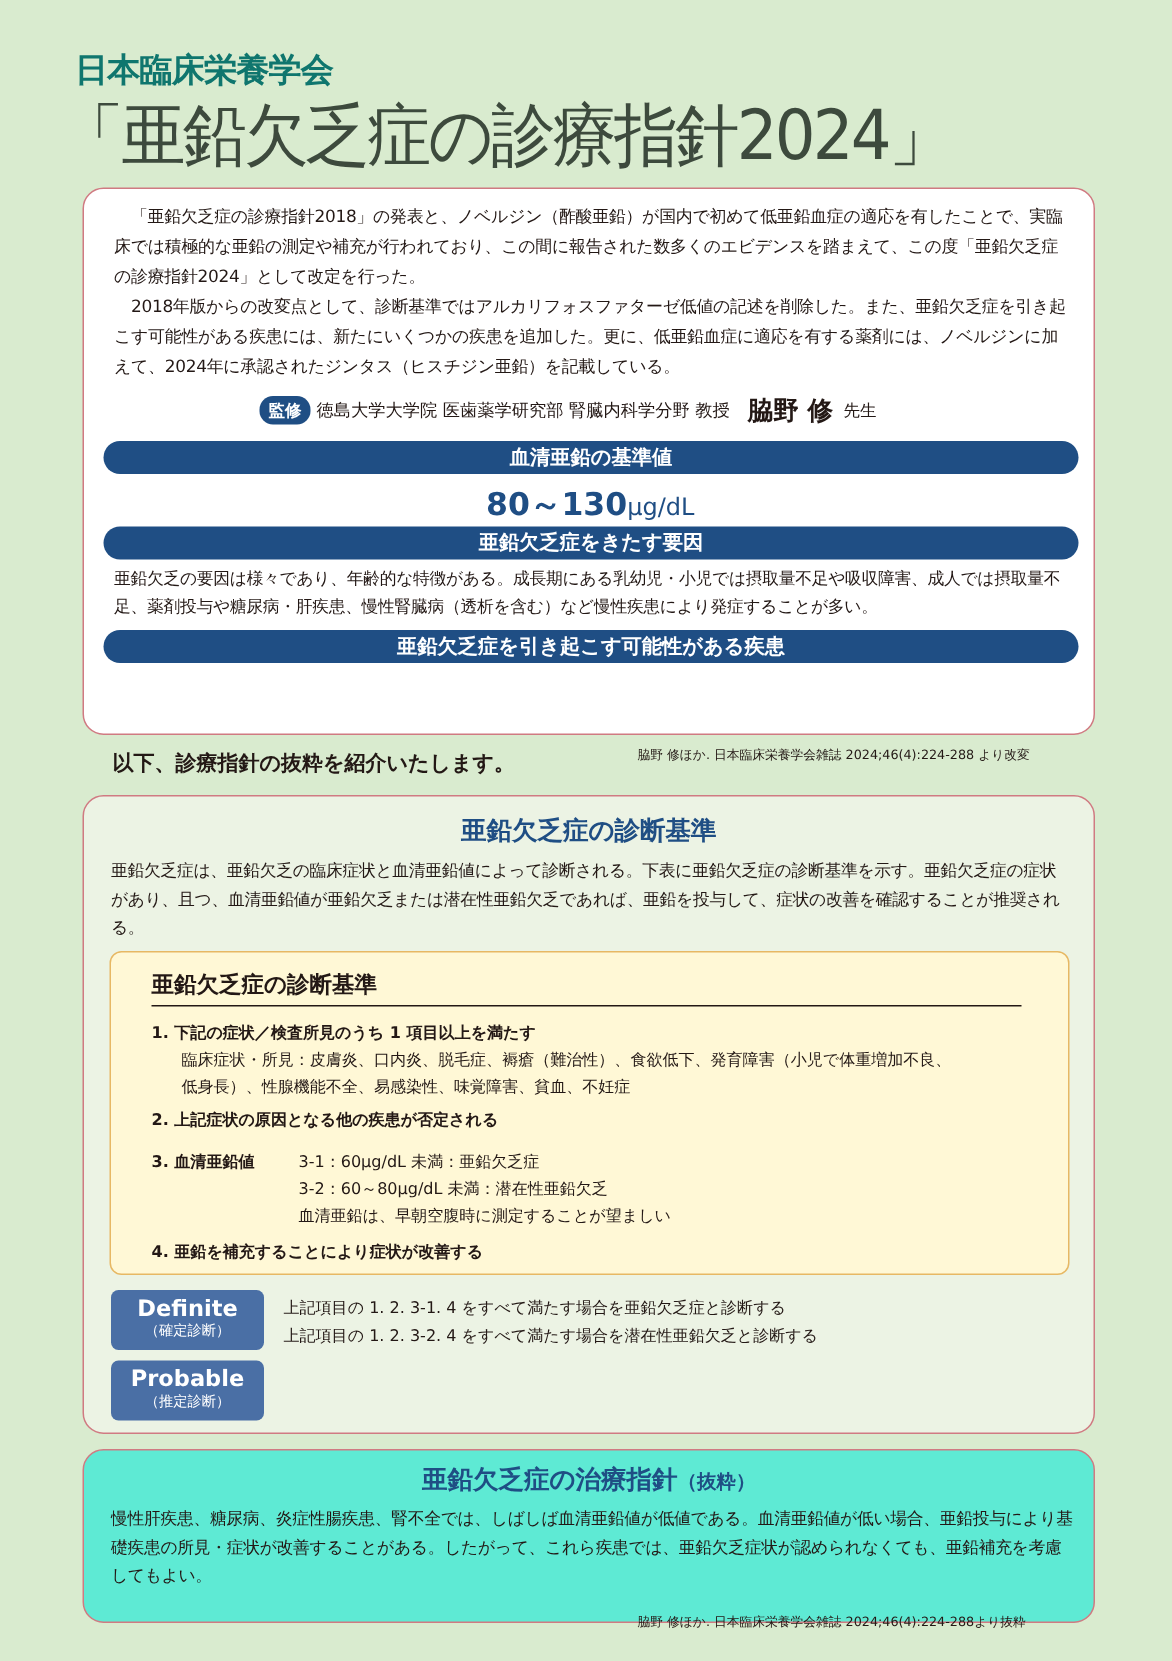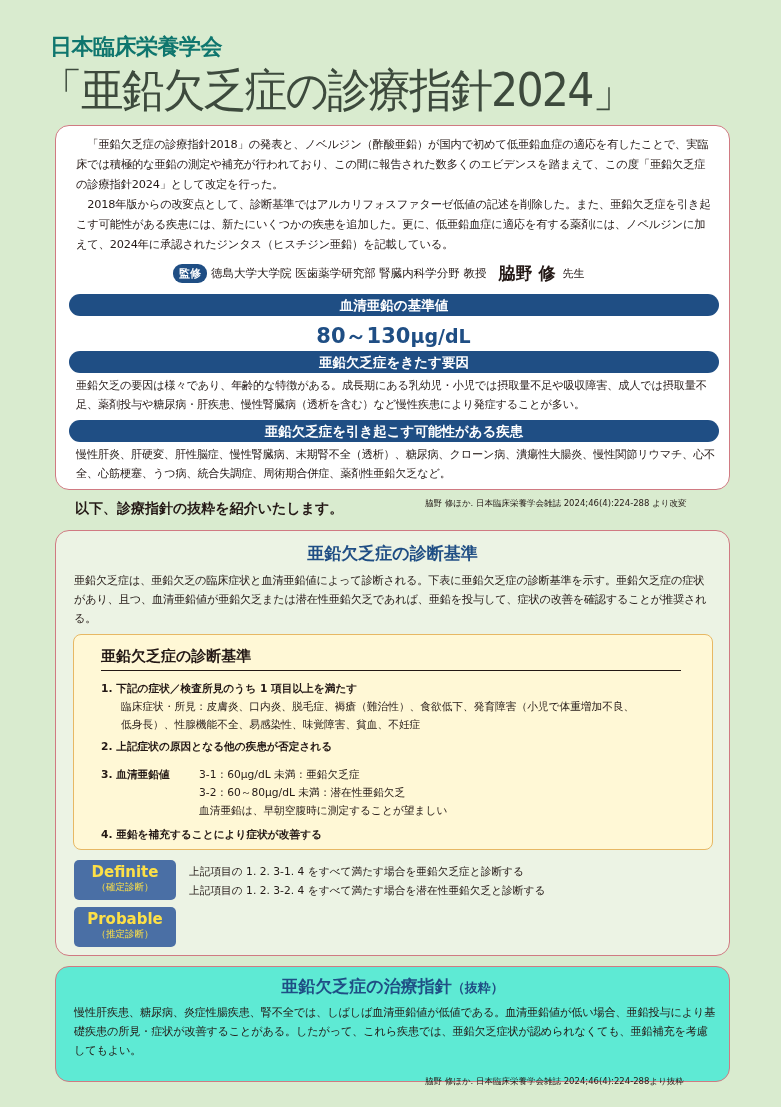--- a/index.html
+++ b/index.html
@@ -40,21 +40,21 @@
   .sv-suffix { font-size: 11px; }
   .pill {
     position: absolute; left: 13px; width: 650px; height: 22px;
     background: #1f4e84; color: #fff; border-radius: 11px;
     text-align: center; font-size: 13.5px; font-weight: bold; line-height: 22px;
   }
   .range-value {
     position: absolute; left: 0; width: 675px; top: 196px;
     text-align: center; font-size: 21px; font-weight: bold; color: #1f4e84;
   }
-  .range-value .unit { font-size: 19px; font-weight: bold; }
+  .range-value .unit { font-size: 16px; font-weight: normal; }
   .body-text {
     position: absolute; left: 20px; width: 640px;
     font-size: 11.2px; line-height: 19px; letter-spacing: -0.2px;
   }
   .intro-bottom {
     position: absolute; left: 75px; top: 500px;
     font-size: 14px; font-weight: bold;
   }
   .citation {
     position: absolute; font-size: 8.5px; color: #231815; white-space: nowrap;
@@ -70,21 +70,21 @@
   }
   .criteria-title {
     position: absolute; left: 27px; top: 12px; width: 580px;
     font-size: 15px; font-weight: bold; padding-bottom: 4px; border-bottom: 1.5px solid #231815;
   }
   .crit-line { position: absolute; font-size: 10.7px; white-space: nowrap; }
   .crit-bold { font-weight: bold; }
   .crit-indent { left: 47px; }
   .tag {
     position: absolute; left: 18px; width: 102px; height: 40px;
-    background: #4a6fa5; border-radius: 5px; color: #fde047; text-align: center;
+    background: #4a6fa5; border-radius: 5px; color: #ffffff; text-align: center;
   }
   .tag .en { font-size: 15px; font-weight: bold; display: block; margin-top: 3px; }
   .tag .jp { font-size: 9.5px; display: block; }
   .tag-desc { position: absolute; left: 133px; font-size: 10.7px; white-space: nowrap; }
   .card-treatment { left: 55px; top: 966px; width: 675px; height: 116px; background: #5eead4; }
   .card-treatment .section-heading .sub { font-size: 13px; }
 </style>
 </head>
 <body>
 
@@ -102,21 +102,20 @@
     <span class="sv-name">脇野 修</span>
     <span class="sv-suffix">先生</span>
   </div>
   <div class="pill" style="top:168px;">血清亜鉛の基準値</div>
   <div class="range-value">
     <span>80～130</span><span class="unit">μg/dL</span>
   </div>
   <div class="pill" style="top:225px;">亜鉛欠乏症をきたす要因</div>
   <div class="body-text" style="top:250px;">亜鉛欠乏の要因は様々であり、年齢的な特徴がある。成長期にある乳幼児・小児では摂取量不足や吸収障害、成人では摂取量不足、薬剤投与や糖尿病・肝疾患、慢性腎臓病（透析を含む）など慢性疾患により発症することが多い。</div>
   <div class="pill" style="top:294px;">亜鉛欠乏症を引き起こす可能性がある疾患</div>
-  <div class="body-text" style="top:319px;">慢性肝炎、肝硬変、肝性脳症、慢性腎臓病、末期腎不全（透析）、糖尿病、クローン病、潰瘍性大腸炎、慢性関節リウマチ、心不全、心筋梗塞、うつ病、統合失調症、周術期合併症、薬剤性亜鉛欠乏など。</div>
 </section>
 
 <div class="intro-bottom">以下、診療指針の抜粋を紹介いたします。</div>
 <div class="citation" style="left:425px; top:498px;">脇野 修ほか. 日本臨床栄養学会雑誌 2024;46(4):224-288 より改変</div>
 
 <section class="card card-diagnosis">
   <div class="section-heading" style="top:11px;">亜鉛欠乏症の診断基準</div>
   <div class="body-text" style="top:40px; left:18px; width:640px;">亜鉛欠乏症は、亜鉛欠乏の臨床症状と血清亜鉛値によって診断される。下表に亜鉛欠乏症の診断基準を示す。亜鉛欠乏症の症状があり、且つ、血清亜鉛値が亜鉛欠乏または潜在性亜鉛欠乏であれば、亜鉛を投与して、症状の改善を確認することが推奨される。</div>
 
   <div class="criteria-box">

